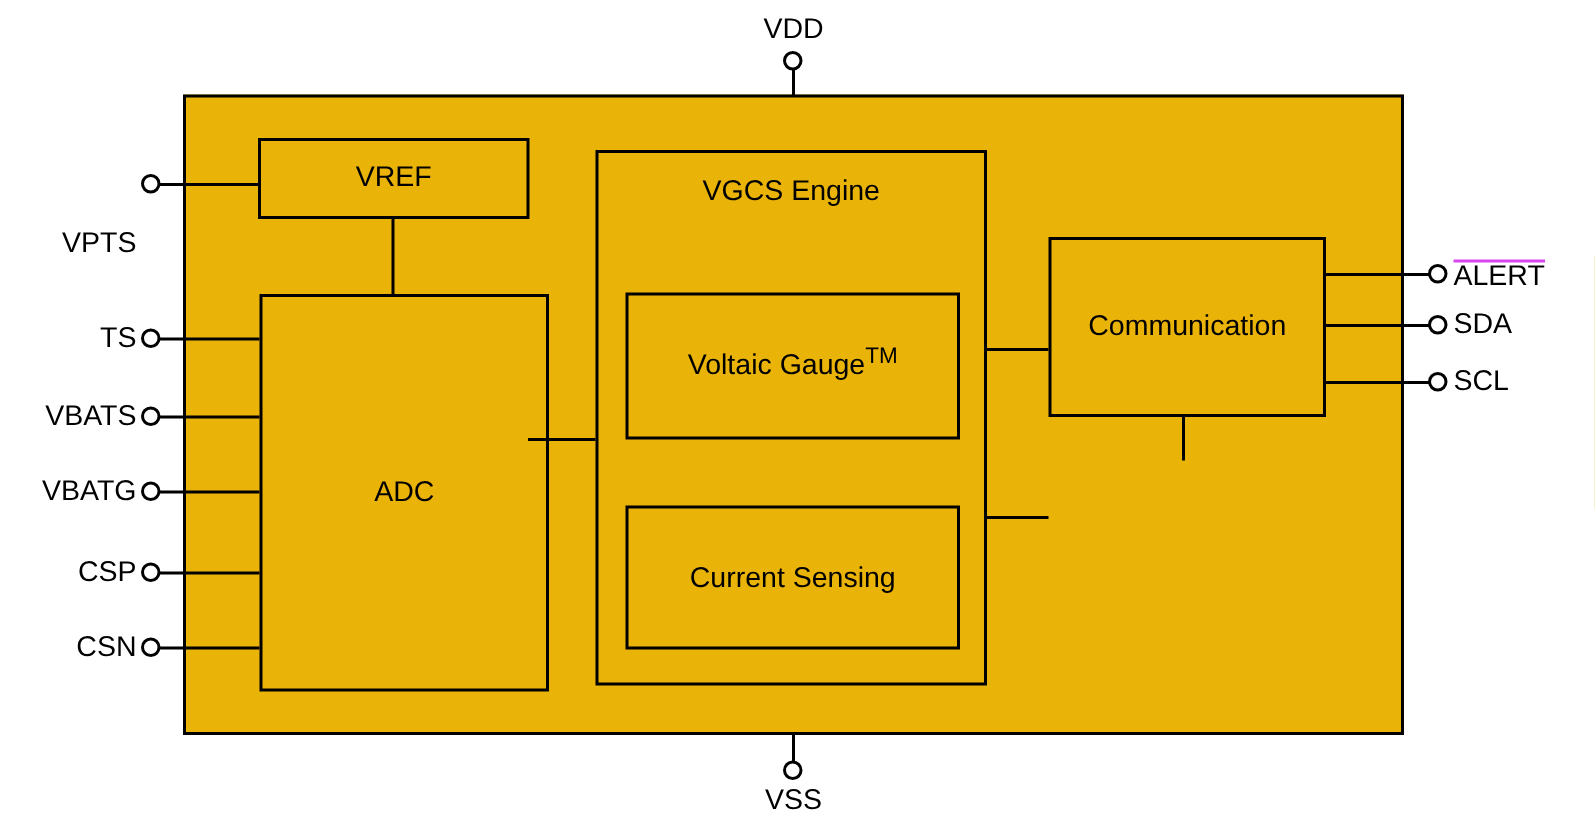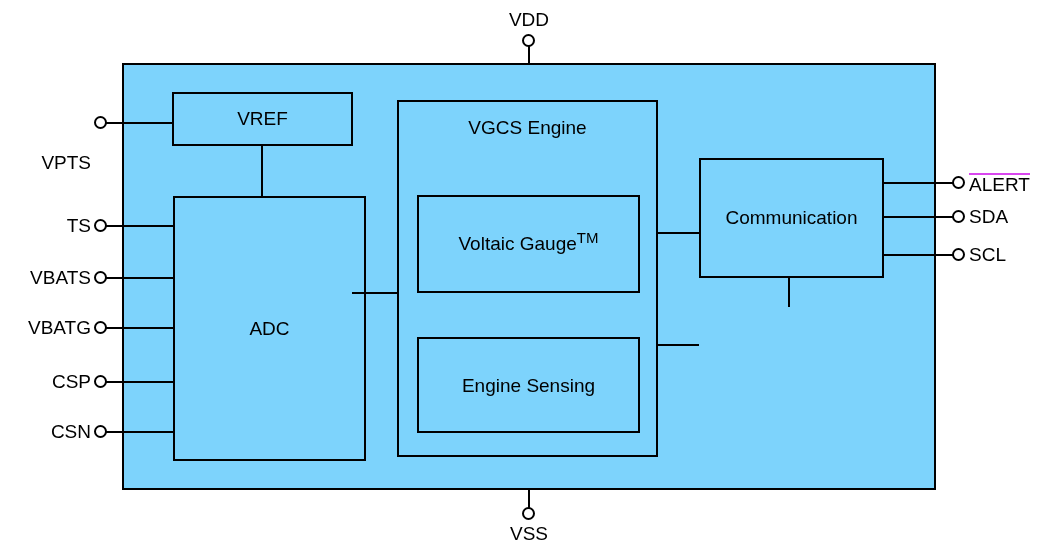--- a/index.html
+++ b/index.html
@@ -15,21 +15,21 @@
     font-family: "Liberation Sans", sans-serif;
     font-size: 19px;
     color: #000000;
     overflow: hidden;
   }
   .canvas * { box-sizing: border-box; }
 
   .box {
     position: absolute;
     border: 2px solid #000000;
-    background: #7dd3fc;
+    background: #eab308;
     display: flex;
     align-items: center;
     justify-content: center;
     text-align: center;
   }
   .box.label-top {
     align-items: flex-start;
     padding-top: 15px;
   }
   .wire {
@@ -85,21 +85,21 @@
   <div class="box label-top" style="left:397px; top:100px; width:261px; height:357px;">
     <span>VGCS Engine</span>
   </div>
 
   <div class="box" style="left:417px; top:195px; width:223px; height:98px;">
     <span><span>Voltaic Gauge</span><sup class="tm">TM</sup></span>
   </div>
 
   <div class="box" style="left:417px; top:337px; width:223px; height:96px;">
     <span class="two-line">
-      <span>Engine Sensing</span>
+      <span>Current Sensing</span>
     </span>
   </div>
 
   <div class="box" style="left:699px; top:158px; width:185px; height:120px;">
     <span>Communication</span>
   </div>
 
 
   <div class="wire" style="left:261px; top:146px; width:2px; height:50px;"></div>
   <div class="wire" style="left:352px; top:292px; width:45px; height:2px;"></div>

